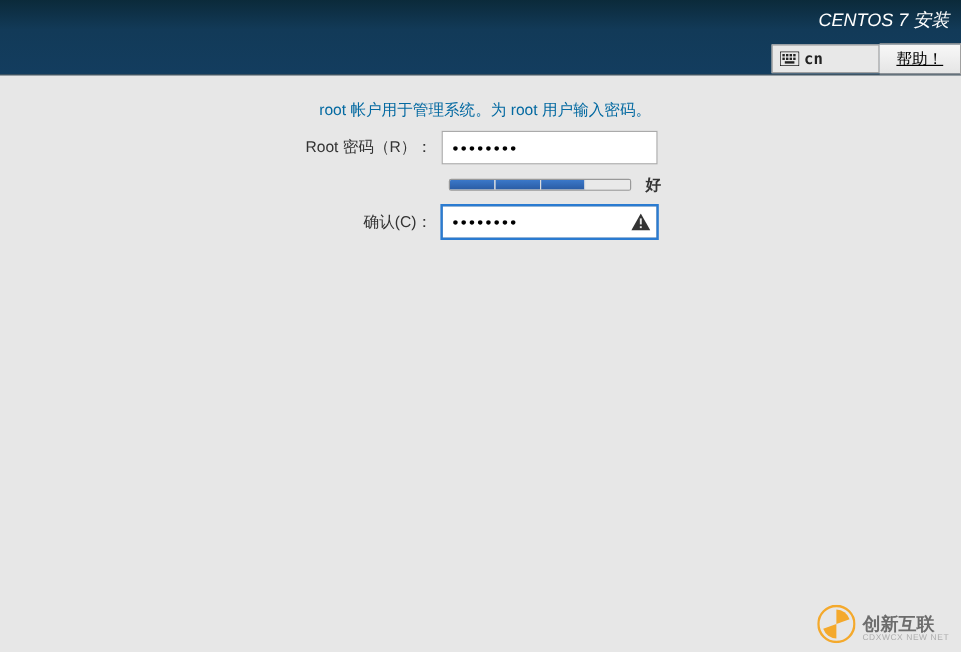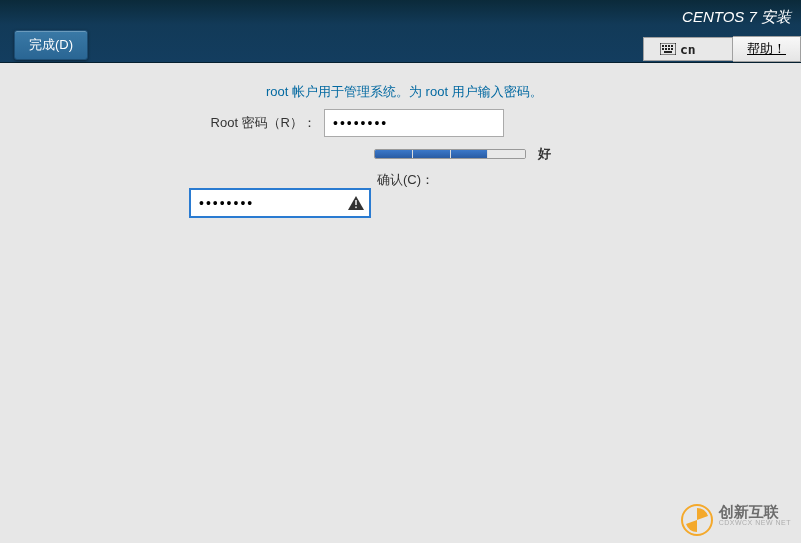--- a/index.html
+++ b/index.html
@@ -1,53 +1,52 @@
 <!DOCTYPE html>
 <html><head>
 <meta charset="utf-8">
 <style>
   html,body{margin:0;padding:0;width:801px;height:543px;font-family:"Microsoft YaHei","WenQuanYi Micro Hei",Arial,sans-serif;overflow:hidden;background:#e7e7e7;}
   .header{height:62px;background:linear-gradient(to bottom,#0b2a3a 0%,#123a58 40%,#133d5f 100%);color:#fff;position:relative;border-bottom:1px solid #062030;}
   .title{position:absolute;left:10px;top:5px;font-size:16px;font-weight:bold;letter-spacing:1px;}
   .done-btn{position:absolute;left:14px;top:30px;padding:5px 14px;font-size:13px;color:#fff;background:linear-gradient(#3a79a6,#2a6694);border:1px solid #1d4d73;border-radius:3px;cursor:pointer;box-shadow:0 1px 0 rgba(255,255,255,.25) inset, 0 1px 3px rgba(0,0,0,.4);}
   .installer-title{position:absolute;right:10px;top:8px;font-size:15px;color:#fff;font-style:italic;}
   .right-bar{position:absolute;right:0;top:36px;display:flex;align-items:center;height:26px;}
-  .kbd-ind{display:flex;align-items:center;height:24px;background:#e8e8e8;border:1px solid #a0a0a0;padding:0 8px 0 16px;min-width:90px;box-sizing:border-box;}
+  .kbd-ind{display:flex;align-items:center;height:24px;background:#e8e8e8;border:1px solid #a0a0a0;padding:0 8px 0 6px;min-width:90px;box-sizing:border-box;}
   .kbd-ind svg{margin-right:4px;}
   .kbd-ind span{font-family:monospace;font-size:13px;font-weight:bold;color:#222;}
   .help-btn{height:26px;padding:0 14px;background:linear-gradient(#f8f8f8,#e5e5e5);border:1px solid #a0a0a0;border-left:none;font-size:13px;cursor:pointer;text-decoration:underline;}
   .body{background:#e7e7e7;width:100%;height:481px;position:relative;}
   .desc{position:absolute;left:266px;top:20px;font-size:13px;color:#0369a1;}
   .row{position:absolute;display:flex;align-items:center;}
   .row1{left:0;top:46px;width:560px;}
-  .row2{left:0;top:108px;width:560px;flex-direction:column;}
-  .lbl{width:324px;text-align:right;font-size:13px;color:#333;padding-right:8px;box-sizing:border-box;}
+  .row2{left:0;top:108px;width:560px;}
+  .lbl{width:368px;text-align:right;font-size:13px;color:#333;padding-right:8px;box-sizing:border-box;}
   .pwd{width:180px;height:28px;border:1px solid #aaa;background:#fff;font-size:14px;letter-spacing:2px;padding:0 8px;box-sizing:border-box;font-family:Arial,sans-serif;}
   .pwd.focus{outline:2px solid #2a7bd1;outline-offset:-1px;}
   .warn-wrap{position:relative;}
   .warn-icon{position:absolute;right:6px;top:50%;transform:translateY(-50%);}
   .meter-row{position:absolute;left:374px;top:82px;display:flex;align-items:center;}
   .meter{width:150px;height:8px;border:1px solid #999;background:#eee;border-radius:2px;position:relative;overflow:hidden;display:flex;}
   .meter .seg{height:100%;border-right:1px solid #ddd;}
   .meter .seg:last-child{border-right:none;}
   .meter .s1{width:25%;background:linear-gradient(#3b78c9,#2a5ca4);}
   .meter .s2{width:25%;background:linear-gradient(#3b78c9,#2a5ca4);}
   .meter .s3{width:25%;background:linear-gradient(#3b78c9,#2a5ca4);}
   .meter .s4{width:25%;background:#e9e9e9;}
   .meter-lbl{margin-left:12px;font-size:13px;font-weight:bold;color:#333;}
-  .watermark{position:absolute;right:10px;bottom:8px;display:flex;align-items:flex-start;opacity:.95;}
+  .watermark{position:absolute;right:10px;bottom:8px;display:flex;align-items:flex-end;opacity:.95;}
   .watermark .logo{width:32px;height:32px;margin-right:6px;}
   .watermark .txt .t1{font-size:15px;font-weight:bold;color:#666;line-height:1;}
   .watermark .txt .t2{font-size:7px;color:#aaa;letter-spacing:.5px;line-height:1.2;}
 </style>
 </head>
 <body>
 
 <div class="header">
-  <button class="done-btn">完成(D)</button>
   <div class="installer-title">CENTOS 7 安装</div>
   <div class="right-bar">
     <div class="kbd-ind">
       <svg width="16" height="12" viewBox="0 0 16 12">
         <rect x="0" y="0" width="16" height="12" rx="1" fill="none" stroke="#222" stroke-width="1.2"></rect>
         <rect x="2" y="2" width="2" height="2" fill="#222"></rect>
           <rect x="5" y="2" width="2" height="2" fill="#222"></rect>
           <rect x="8" y="2" width="2" height="2" fill="#222"></rect>
           <rect x="11" y="2" width="2" height="2" fill="#222"></rect>
         <rect x="2" y="5" width="2" height="2" fill="#222"></rect>

